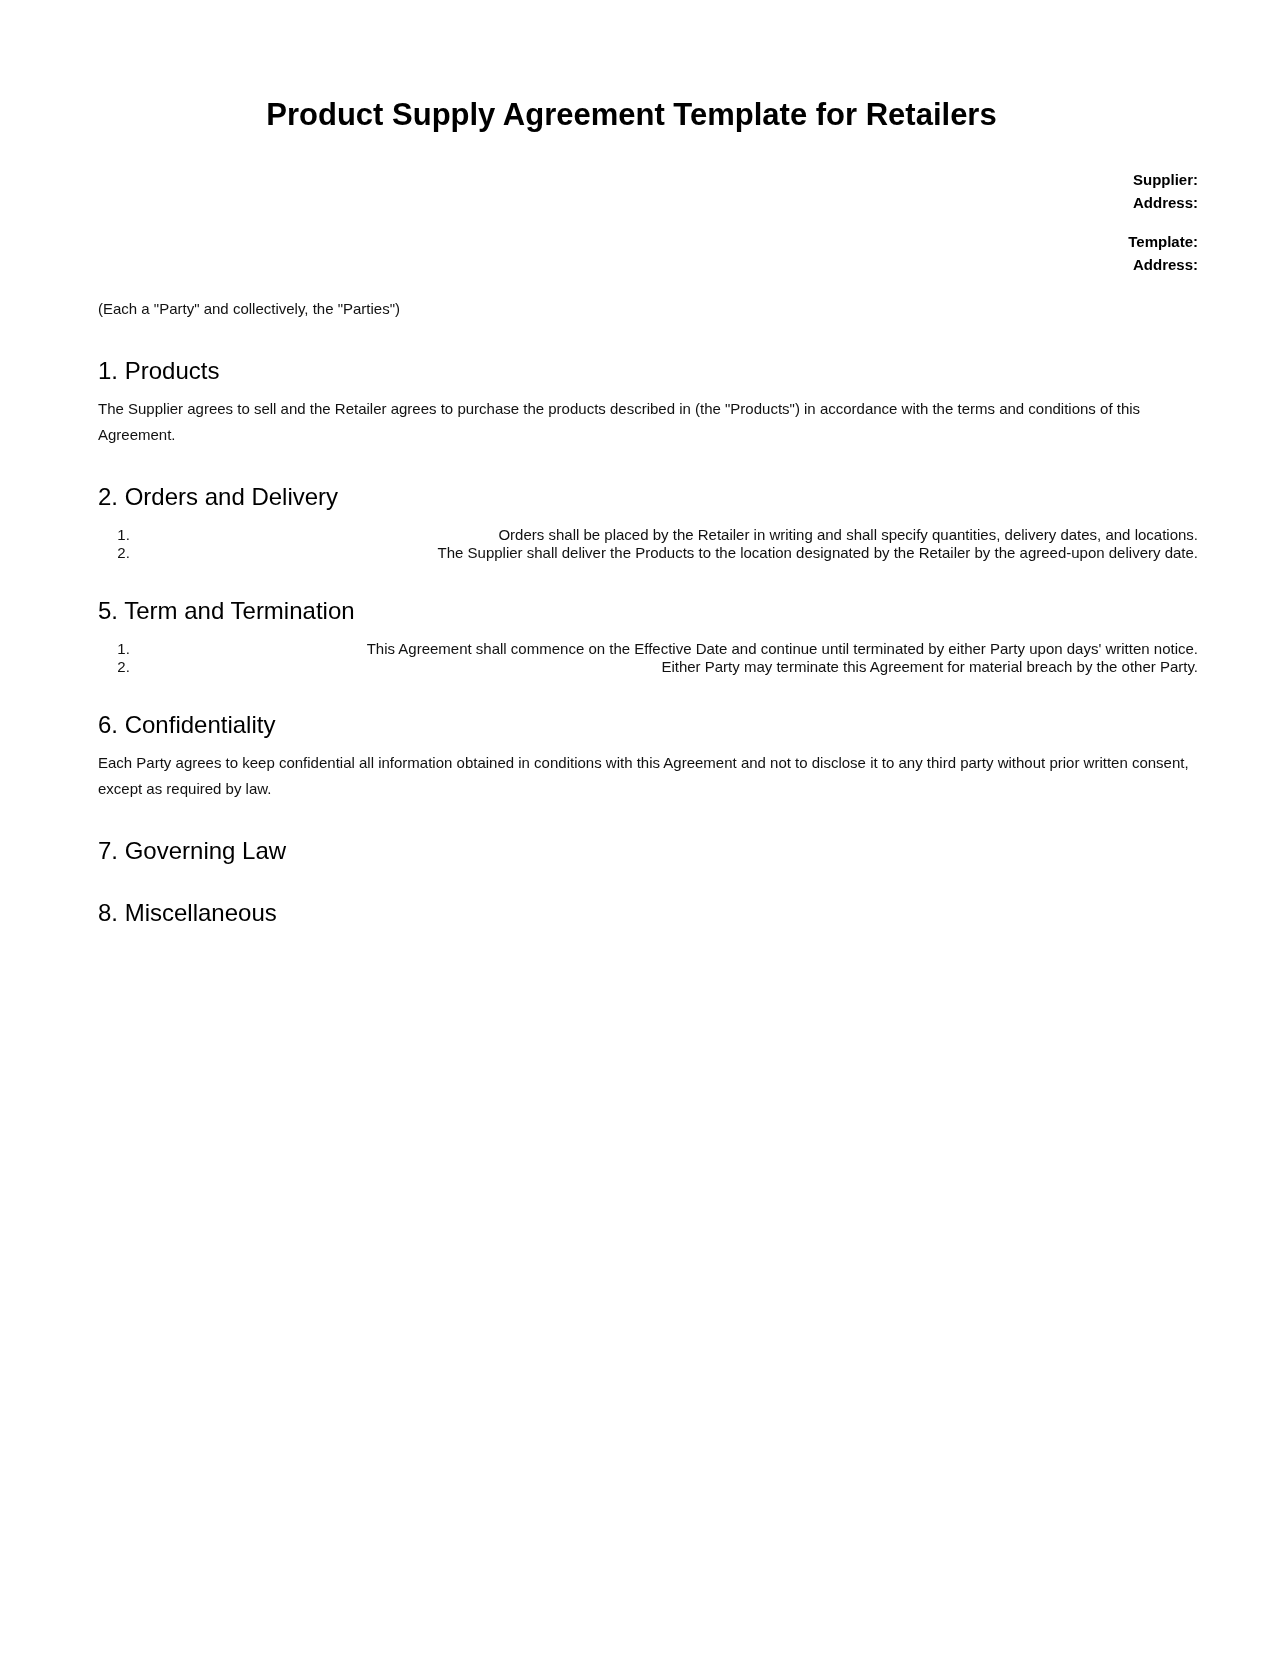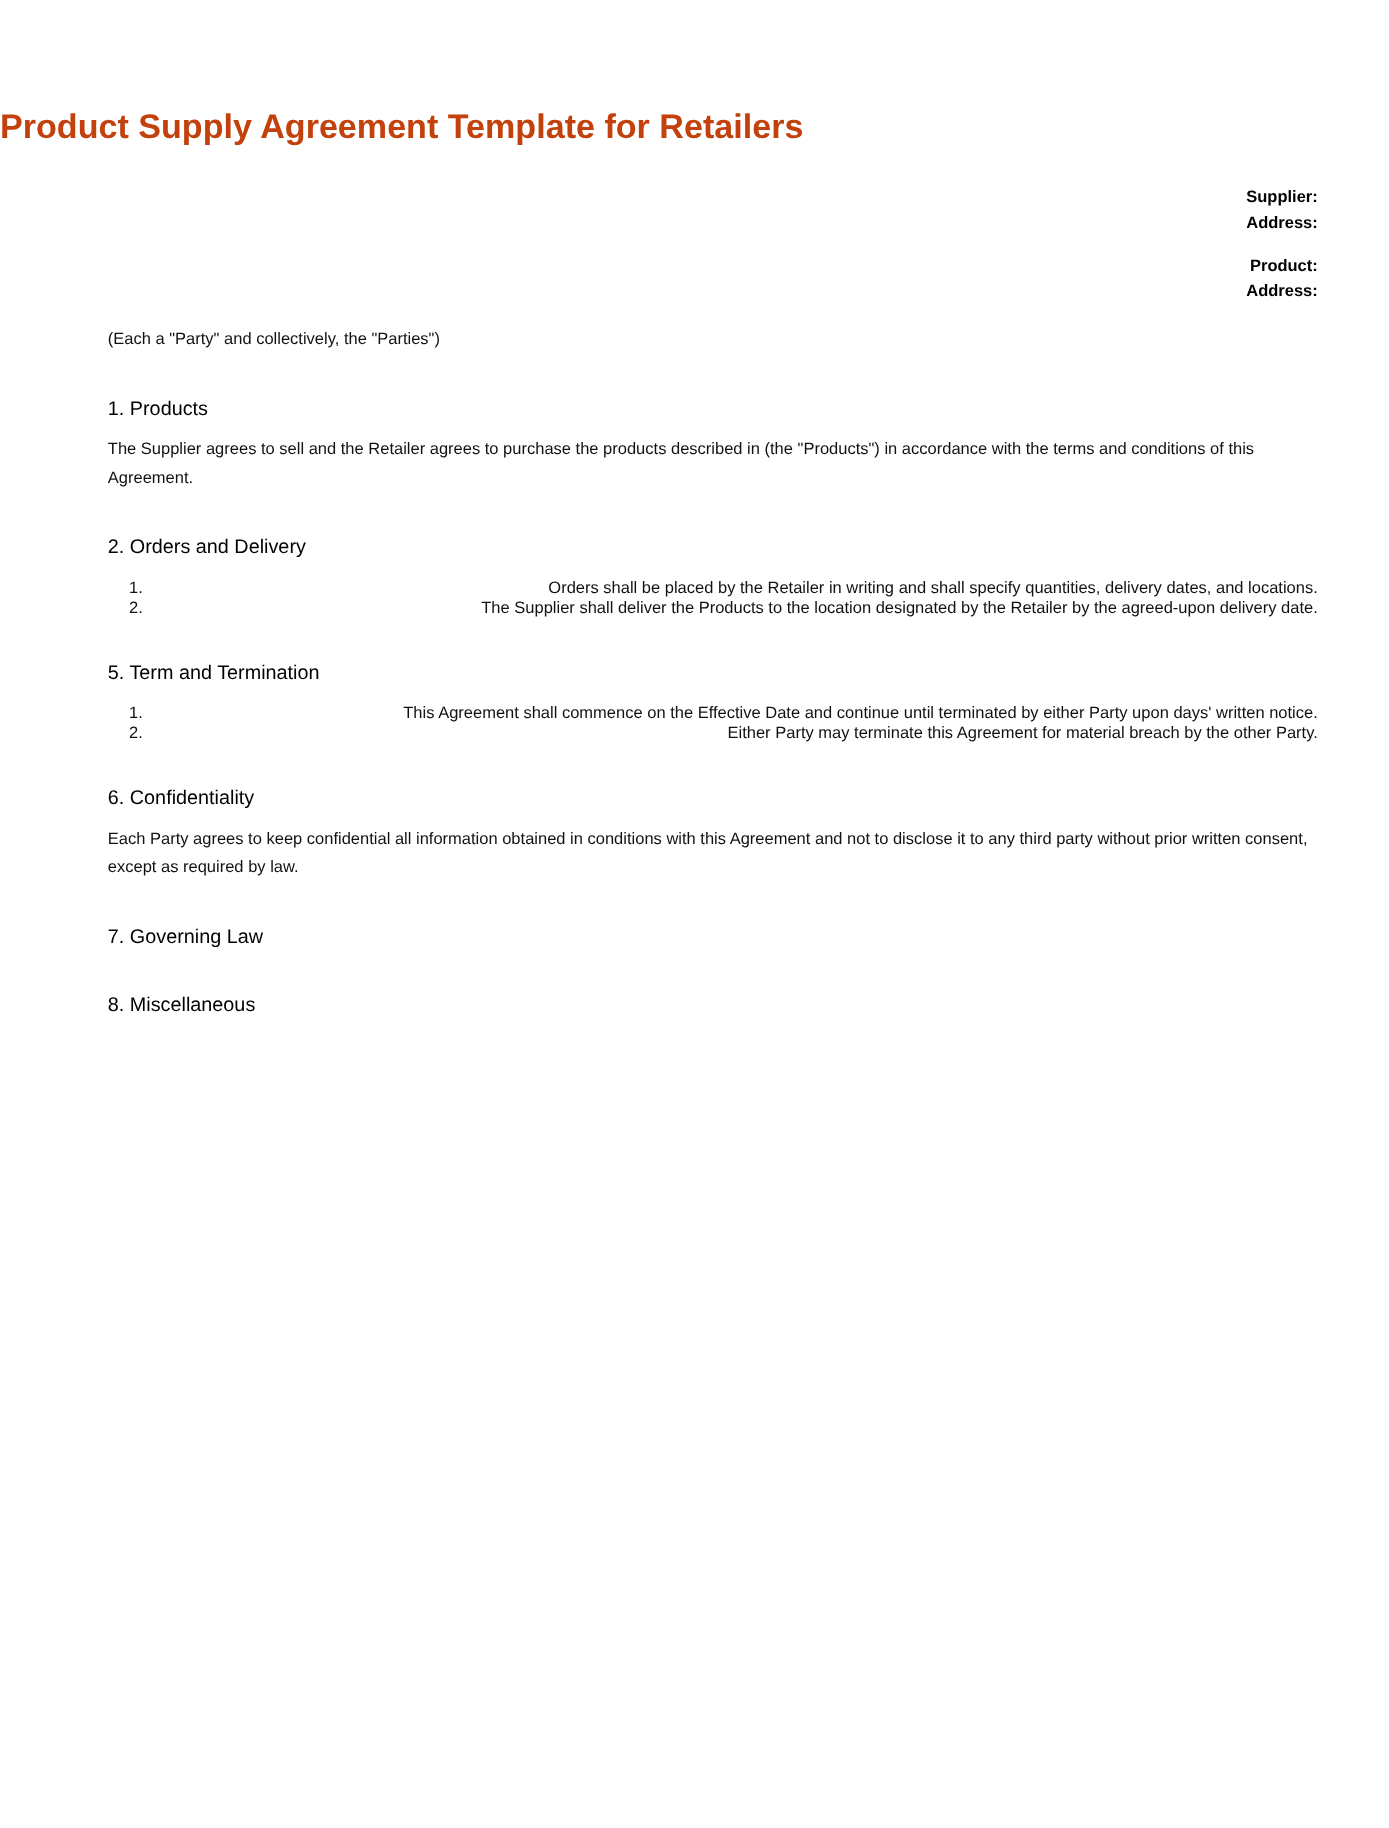--- a/index.html
+++ b/index.html
@@ -15,21 +15,22 @@
   }
   .page {
     padding-top: 96px;
     padding-bottom: 120px;
   }
   h1.doc-title {
     margin: 0 0 34px 0;
     font-size: 31px;
     line-height: 38px;
     font-weight: 700;
-    color: #c2410c;
+    color: #000000;
+    text-align: center;
     letter-spacing: 0px;
   }
   .content {
     margin-left: 98px;
     width: 1100px;
     font-size: 15px;
   }
   .content p.body-p {
     margin: 12px 0 0 0;
     line-height: 26px;
@@ -46,21 +47,21 @@
   .party-block .bold-label {
     font-weight: 700;
     color: #000000;
   }
   .parties-note {
     margin: 20px 0 0 0;
     line-height: 26px;
   }
   h2.sec-heading {
     margin: 36px 0 0 0;
-    font-size: 18px;
+    font-size: 24px;
     line-height: 26px;
     font-weight: 400;
     color: #000000;
   }
   ol.sec-list {
     margin: 16px 0 0 0;
     padding-left: 36px;
   }
   ol.sec-list li {
     line-height: 18px;
@@ -72,21 +73,21 @@
 </head>
 <body>
 
 <div class="page">
   <h1 class="doc-title">Product Supply Agreement Template for Retailers</h1>
 
   <div class="content">
 
     <p class="party-block"><span class="bold-label">Supplier:</span><br><span class="bold-label">Address:</span></p>
 
-    <p class="party-block"><span class="bold-label">Product:</span><br><span class="bold-label">Address:</span></p>
+    <p class="party-block"><span class="bold-label">Template:</span><br><span class="bold-label">Address:</span></p>
 
     <p class="parties-note">(Each a "Party" and collectively, the "Parties")</p>
 
     <div id="sections">
         <section>
           <h2 class="sec-heading">1. Products</h2>
           <p class="body-p">The Supplier agrees to sell and the Retailer agrees to purchase the products described in (the "Products") in accordance with the terms and conditions of this Agreement.</p>
         </section>
         <section>
           <h2 class="sec-heading">2. Orders and Delivery</h2>

